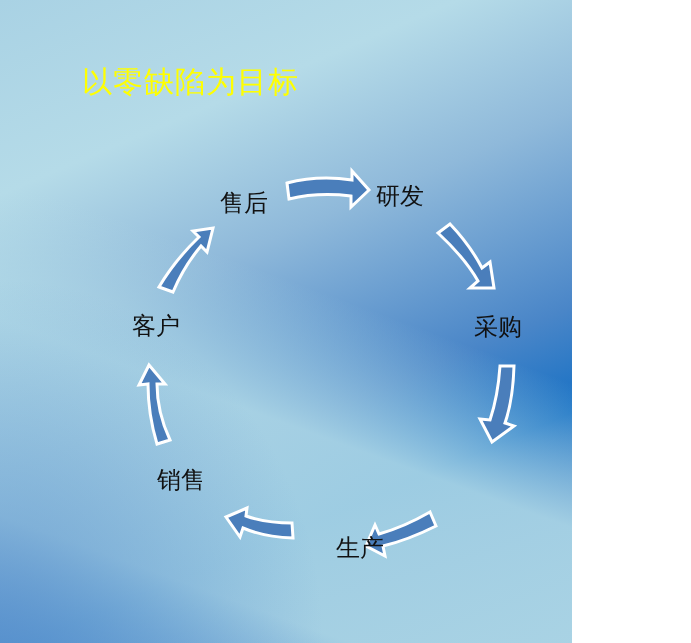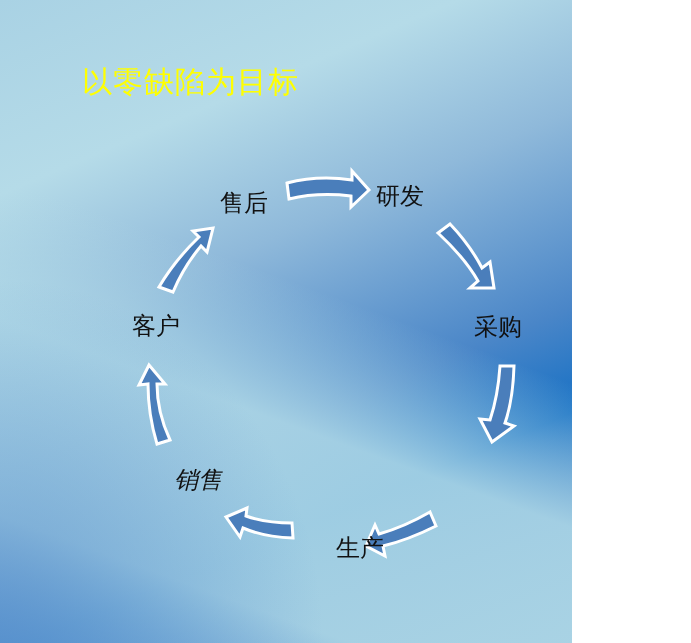--- a/index.html
+++ b/index.html
@@ -56,16 +56,16 @@
       <path d="M170,440 L157,444 Q148,414 148,384 L139,385 L149,365 L165,384 L157,384 Q157,412 170,440 Z"></path>
 
       <path d="M159,287 L173,292 Q184,266 201,246 L207,252 L213,228 L193,231 L199,237 Q175,260 159,287 Z"></path>
     </g>
   </svg>
 
   <div class="label" style="left:220px; top:188px;">售后</div>
   <div class="label" style="left:376px; top:181px;">研发</div>
   <div class="label" style="left:474px; top:312px;">采购</div>
   <div class="label" style="left:298px; top:533px;margin-left:38px;">生产</div>
-  <div class="label" style="left:174px; top:465px;font-style:italic;">销售</div>
+  <div class="label" style="left:157px; top:465px;">销售</div>
   <div class="label" style="left:123px; top:311px;margin-left:9px;">客户</div>
 
 </div>
 
 </body></html>

